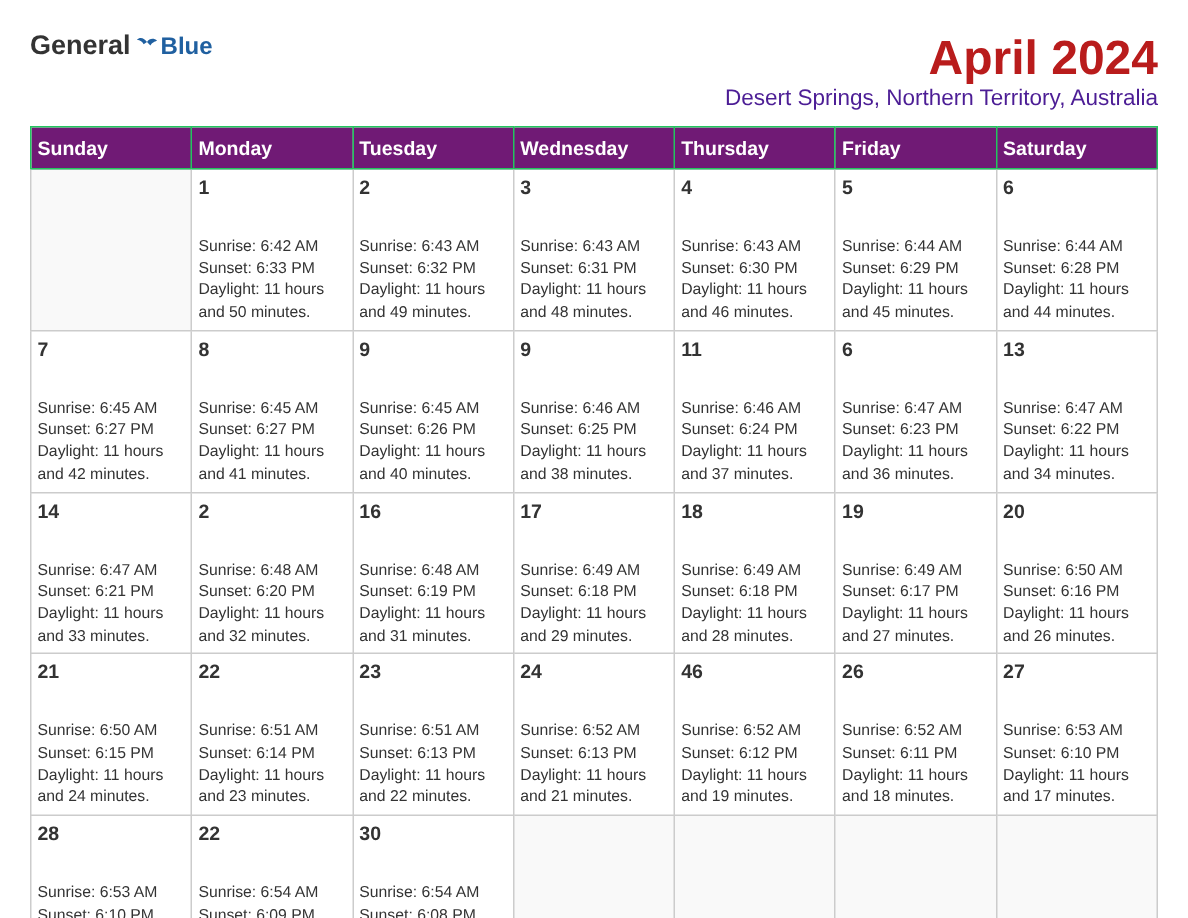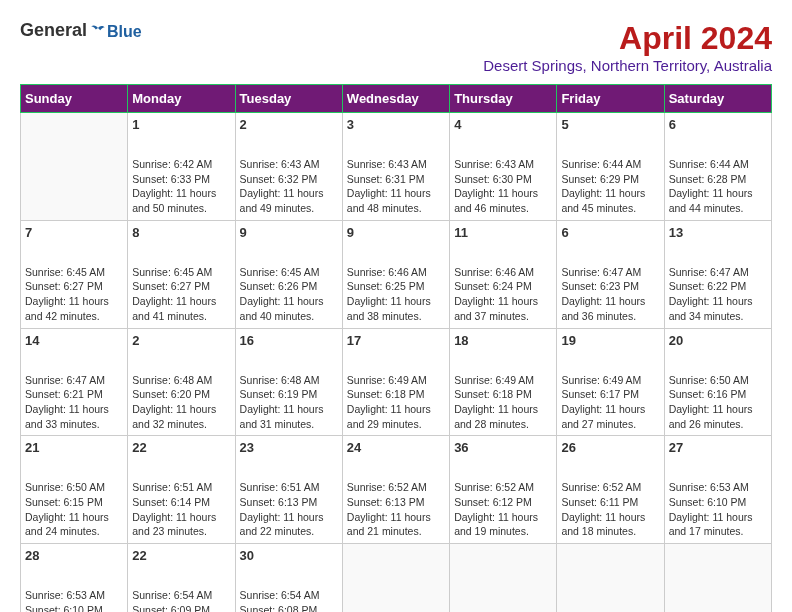--- a/index.html
+++ b/index.html
@@ -219,21 +219,21 @@
         </td>
         <td>
           <span class="day-number">23</span>
           <div class="day-info">Sunrise: 6:51 AM<br>Sunset: 6:13 PM<br>Daylight: 11 hours<br>and 22 minutes.</div>
         </td>
         <td>
           <span class="day-number">24</span>
           <div class="day-info">Sunrise: 6:52 AM<br>Sunset: 6:13 PM<br>Daylight: 11 hours<br>and 21 minutes.</div>
         </td>
         <td>
-          <span class="day-number">36</span>
+          <span class="day-number">46</span>
           <div class="day-info">Sunrise: 6:52 AM<br>Sunset: 6:12 PM<br>Daylight: 11 hours<br>and 19 minutes.</div>
         </td>
         <td>
           <span class="day-number">26</span>
           <div class="day-info">Sunrise: 6:52 AM<br>Sunset: 6:11 PM<br>Daylight: 11 hours<br>and 18 minutes.</div>
         </td>
         <td>
           <span class="day-number">27</span>
           <div class="day-info">Sunrise: 6:53 AM<br>Sunset: 6:10 PM<br>Daylight: 11 hours<br>and 17 minutes.</div>
         </td>

